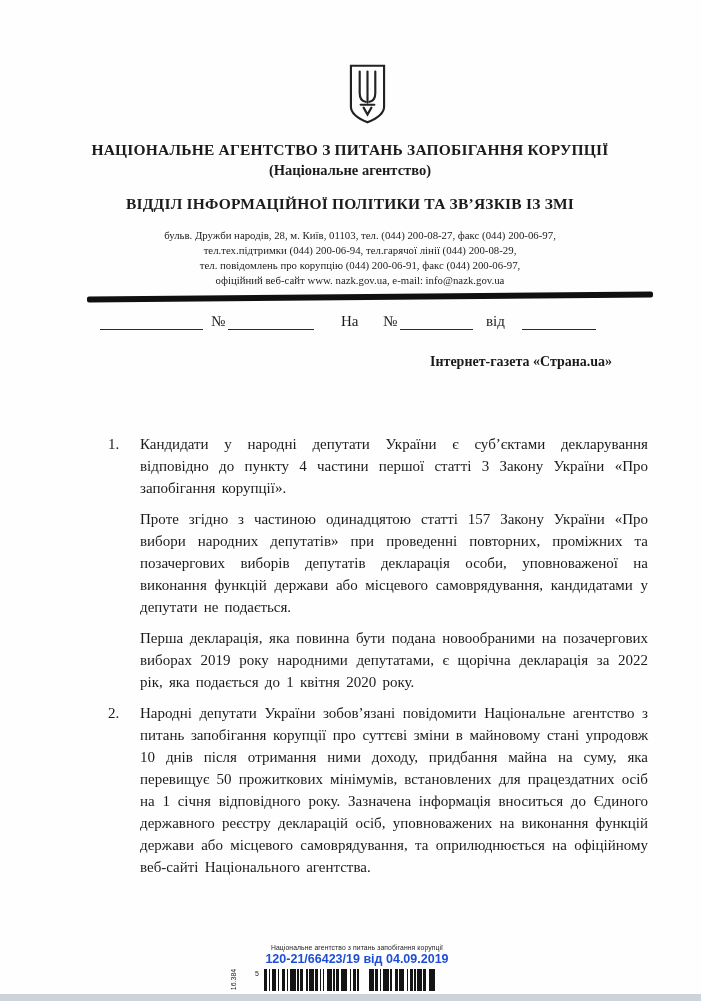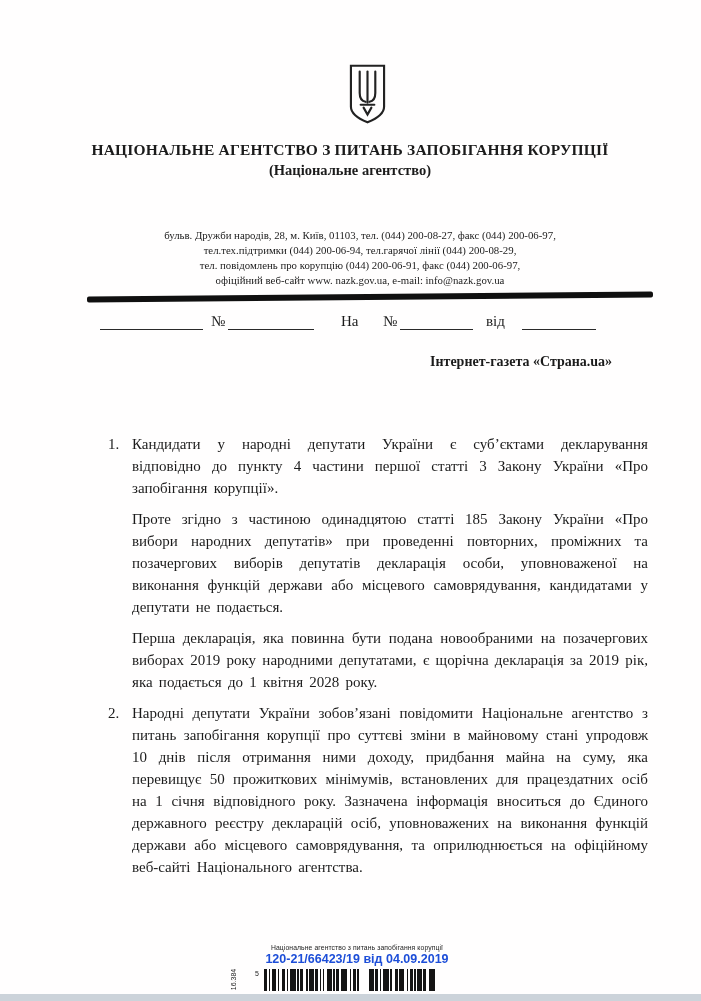--- a/index.html
+++ b/index.html
@@ -51,21 +51,21 @@
     font-weight:bold;font-size:14px;line-height:22px;
   }
   
   .body{
     position:absolute;left:88px;top:433px;width:560px;
     font-size:15px;line-height:22px;text-align:justify;word-spacing:2.5px;
   }
   .intro{margin:0 0 24px 0;text-indent:46px;}
   .list-item{position:relative;padding-left:44px;margin:0 0 9px 0;}
   .list-item .num{position:absolute;left:20px;top:0;}
-  .list-item p{margin:0 0 9px 0;}
+  .list-item p{margin:0 0 9px 8px;}
   .list-item p:last-child{margin-bottom:0;}
   
   .stamp{position:absolute;left:237px;top:944px;width:240px;font-family:"Liberation Sans", sans-serif;}
   .stamp-org{width:240px;text-align:center;font-size:6.8px;color:#222;letter-spacing:.1px;}
   .stamp-reg{width:240px;text-align:center;font-size:12.5px;font-weight:bold;color:#1d4ed8;margin-top:1px;}
   .barcode-row{position:relative;margin-top:2px;height:24px;}
   .barcode{position:absolute;left:27px;top:1px;display:flex;height:22px;align-items:stretch;}
   .barcode .bar{background:#141414;}
   .barcode .gap{background:transparent;}
   .side-label{
@@ -84,20 +84,21 @@
     <path d="M3,2 H37 V44 Q37 53 20 60 Q3 53 3 44 Z"></path>
     <path d="M20,8 V40"></path>
     <path d="M12,8 V30 Q12 38 18 39"></path>
     <path d="M28,8 V30 Q28 38 22 39"></path>
     <path d="M13,42 H27"></path>
     <path d="M16,45 L20,52 L24,45"></path>
   </svg>
 
   <div class="org-name">НАЦІОНАЛЬНЕ АГЕНТСТВО З ПИТАНЬ ЗАПОБІГАННЯ КОРУПЦІЇ</div>
   <div class="org-short">(Національне агентство)</div>
+  <div class="department">ВІДДІЛ ІНФОРМАЦІЙНОЇ ПОЛІТИКИ ТА ЗВ’ЯЗКІВ ІЗ ЗМІ</div>
 
   <div class="address">
     <div>бульв. Дружби народів, 28, м. Київ, 01103, тел. (044)  200-08-27, факс (044) 200-06-97,</div>
     <div>тел.тех.підтримки (044) 200-06-94, тел.гарячої лінії (044) 200-08-29,</div>
     <div>тел. повідомлень про корупцію (044) 200-06-91, факс (044) 200-06-97,</div>
     <div>офіційний веб-сайт www. nazk.gov.ua, e-mail: info@nazk.gov.ua</div>
   </div>
 
   <div class="thick-rule"></div>
 
@@ -114,22 +115,22 @@
 
   <div class="recipient">
     <div>Інтернет-газета «Страна.ua»</div>
   </div>
 
   <div class="body">
 
     <div class="list-item">
       <span class="num">1.</span>
       <p>Кандидати у народні депутати України є суб’єктами декларування відповідно до пункту 4 частини першої статті 3 Закону України «Про запобігання корупції».</p>
-      <p>Проте згідно з частиною одинадцятою статті 185 Закону України «Про вибори народних депутатів» при проведенні повторних, проміжних та позачергових виборів депутатів декларація особи, уповноваженої на виконання функцій держави або місцевого самоврядування, кандидатами у депутати не подається.</p>
-      <p>Перша декларація, яка повинна бути подана новообраними на позачергових виборах 2019 року народними депутатами, є щорічна декларація за 2019 рік, яка подається до 1 квітня 2028 року.</p>
+      <p>Проте згідно з частиною одинадцятою статті 157 Закону України «Про вибори народних депутатів» при проведенні повторних, проміжних та позачергових виборів депутатів декларація особи, уповноваженої на виконання функцій держави або місцевого самоврядування, кандидатами у депутати не подається.</p>
+      <p>Перша декларація, яка повинна бути подана новообраними на позачергових виборах 2019 року народними депутатами, є щорічна декларація за 2022 рік, яка подається до 1 квітня 2020 року.</p>
     </div>
 
     <div class="list-item">
       <span class="num">2.</span>
       <p>Народні депутати України зобов’язані повідомити Національне агентство з питань запобігання корупції про суттєві зміни в майновому стані упродовж 10 днів після отримання ними доходу, придбання майна на суму, яка перевищує 50 прожиткових мінімумів, встановлених для працездатних осіб на 1 січня відповідного року. Зазначена інформація вноситься до Єдиного державного реєстру декларацій осіб, уповноважених на виконання функцій держави або місцевого самоврядування, та оприлюднюється на офіційному веб-сайті Національного агентства.</p>
     </div>
   </div>
 
   <div class="stamp">
     <div class="stamp-org">Національне агентство з питань запобігання корупції</div>

